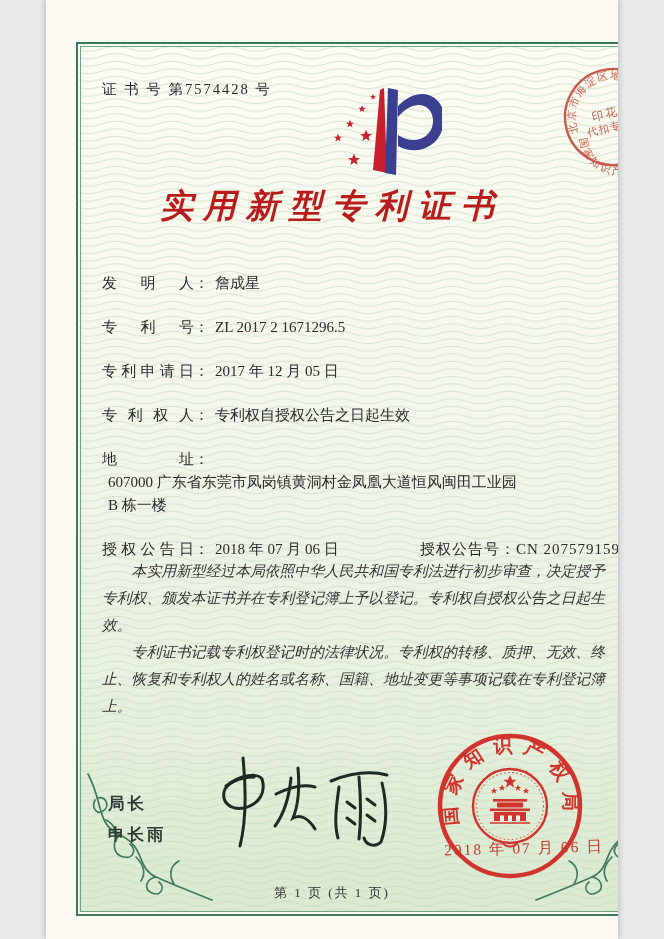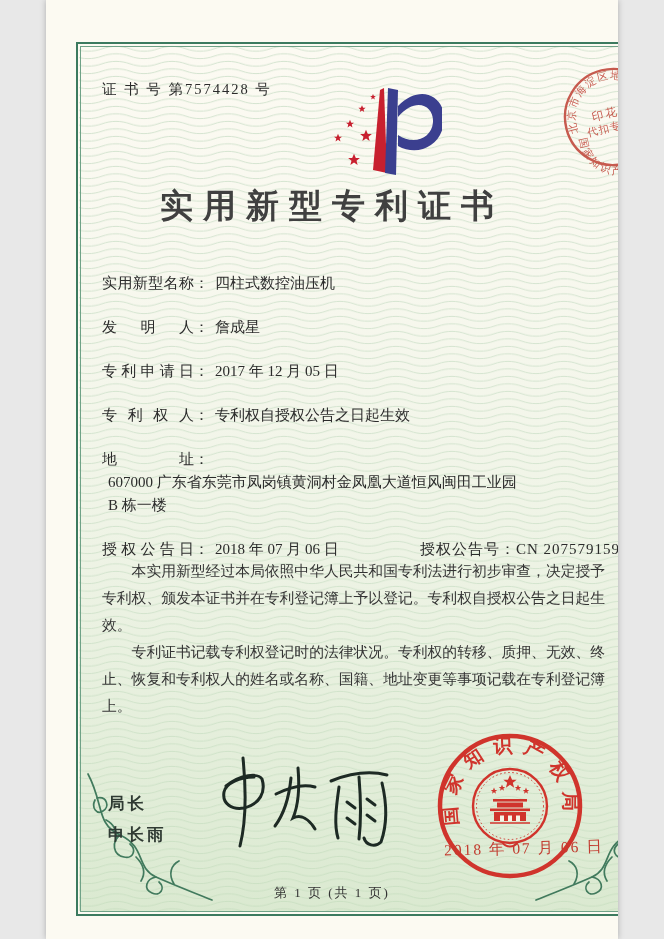--- a/index.html
+++ b/index.html
@@ -12,30 +12,30 @@
   .bg{position:absolute;left:0;top:0;z-index:0;}
   .border-a{position:absolute;left:30px;top:42px;width:590px;height:870px;
     border:2px solid #3c7a5f;z-index:1;}
   .border-b{position:absolute;inset:2px;border:1px solid #6fa287;}
   .flourish{position:absolute;z-index:1;}
   .fl-br{left:486px;top:772px;}
   .fl-bl{left:38px;top:772px;transform:scaleX(-1);}
   .cert-no{position:absolute;left:56px;top:80px;font-size:14.5px;letter-spacing:2px;z-index:2;}
   .logo{position:absolute;left:278px;top:76px;z-index:2;}
   .title{position:absolute;left:0;top:184px;width:100%;text-align:center;
-    font-size:33px;font-weight:700;letter-spacing:10px;color:#404040;z-index:2;margin:0;}
+    font-size:33px;font-weight:700;letter-spacing:10px;color:#b91c1c;z-index:2;margin:0;font-style:italic;}
   .fields{position:absolute;left:56px;top:272px;width:520px;z-index:2;font-size:15px;}
   .frow{margin-bottom:21px;line-height:23px;position:relative;}
   .flabel{display:inline-block;width:92px;text-align:justify;text-align-last:justify;vertical-align:top;}
   .fcolon{display:inline-block;vertical-align:top;}
   .fvalue{display:inline-block;vertical-align:top;padding-left:6px;max-width:410px;}
   .frow-grant .grant-right{position:absolute;left:318px;top:0;white-space:nowrap;letter-spacing:1px;}
   .paras{position:absolute;left:56px;top:558px;width:514px;z-index:2;}
   .paras p{margin:0;text-indent:2em;font-size:14.8px;line-height:27px;
-    color:#343434;}
+    font-style:italic;color:#343434;}
   .signer{position:absolute;left:62px;top:788px;z-index:2;font-size:16.5px;
     letter-spacing:3px;color:#2f3a33;line-height:31px;font-weight:bold;}
   .signature{position:absolute;left:150px;top:746px;z-index:3;}
   .seal{position:absolute;left:385px;top:712px;z-index:3;}
   .seal-date{position:absolute;left:398px;top:838px;width:190px;z-index:4;
     color:#c23b2f;font-size:15.5px;letter-spacing:2px;transform:rotate(-1.5deg);}
   .tax-stamp{position:absolute;left:506px;top:56px;z-index:3;transform:rotate(-14deg);opacity:.9;}
   .footer{position:absolute;left:0;top:884px;width:100%;text-align:center;
     font-size:13px;letter-spacing:2px;z-index:2;color:#333;font-family:Liberation Serif, serif;}
 </style>
@@ -120,24 +120,24 @@
       <text x="61" y="60" font-size="11.5" letter-spacing="2" text-anchor="middle" stroke="none">印花税</text>
       <text x="61" y="74" font-size="10.5" letter-spacing="1" text-anchor="middle" stroke="none">代扣专用章</text>
       <text font-size="10.5" letter-spacing="2.2" stroke="none">
         <textPath href="#taxBot">国家知识产权局</textPath>
       </text>
     </g>
   </svg>
 
   <div class="fields">
     <div class="frow">
-      <span class="flabel">实用新型名称</span><span class="fcolon">：</span><span class="fvalue">四柱式数控油压机</span>
-    </div>
-    <div class="frow">
       <span class="flabel">发明人</span><span class="fcolon">：</span><span class="fvalue">詹成星</span>
+    </div>
+    <div class="frow">
+      <span class="flabel">专利号</span><span class="fcolon">：</span><span class="fvalue">ZL 2017 2 1671296.5</span>
     </div>
     <div class="frow">
       <span class="flabel">专利申请日</span><span class="fcolon">：</span><span class="fvalue">2017 年 12 月 05 日</span>
     </div>
     <div class="frow">
       <span class="flabel">专利权人</span><span class="fcolon">：</span><span class="fvalue">专利权自授权公告之日起生效</span>
     </div>
     <div class="frow">
       <span class="flabel">地址</span><span class="fcolon">：</span><span class="fvalue">607000 广东省东莞市凤岗镇黄洞村金凤凰大道恒风闽田工业园 B 栋一楼</span>
     </div>

